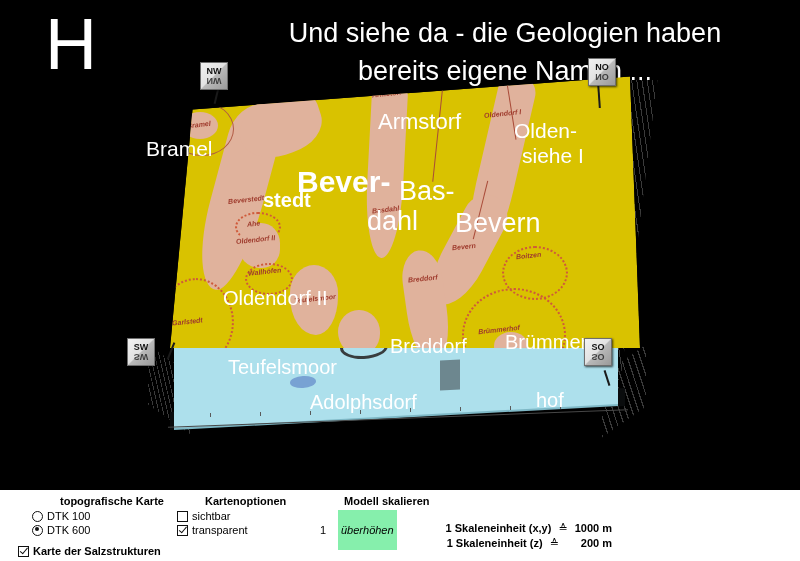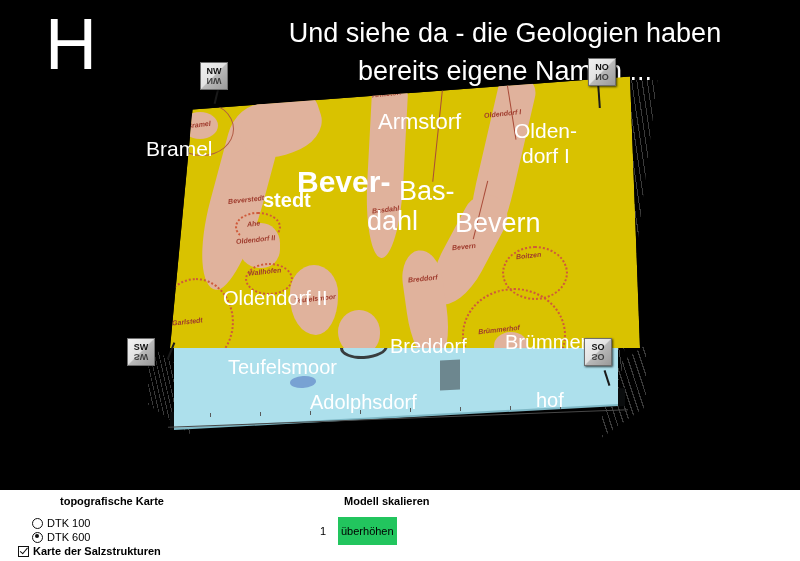--- a/index.html
+++ b/index.html
@@ -95,41 +95,41 @@
   }
   .axis-line{position:absolute;background:#474747;height:1px;}
   .tick{position:absolute;background:#5a5a5a;width:1px;height:4px;}
 
   
   #panel{
     position:absolute;left:0;top:490px;width:800px;height:71px;background:#fff;
     font-family:"Liberation Sans",sans-serif;color:#000;
   }
   .grp{position:absolute;}
-  .grp-title{font-size:11px;font-weight:700;margin-bottom:10px;padding-left:28px;}
+  .grp-title{font-size:11px;font-weight:700;margin-bottom:3px;padding-left:28px;}
   .opt{display:flex;align-items:center;font-size:11px;margin-top:2px;white-space:nowrap;}
   .radio{
     width:9px;height:9px;border:1.4px solid #111;border-radius:50%;
     margin-right:4px;flex:0 0 auto;position:relative;background:#fff;
   }
   .radio.on::after{
     content:"";position:absolute;left:1.8px;top:1.8px;width:4px;height:4px;
     background:#111;border-radius:50%;
   }
   .chk{
     width:9px;height:9px;border:1.3px solid #111;margin-right:4px;flex:0 0 auto;
     position:relative;background:#fff;
   }
   .chk.on::after{
     content:"";position:absolute;left:2.6px;top:-0.6px;width:3px;height:6.5px;
     border-right:1.4px solid #111;border-bottom:1.4px solid #111;
     transform:rotate(40deg);
   }
   .bold{font-weight:700;}
-  .hl{background:#22c55e;padding:8px 3px;}
+  .hl{background:#86efac;padding:14px 3px;font-style:italic;}
   .scalerow{font-size:11px;font-weight:700;text-align:right;white-space:nowrap;line-height:15px;}
 </style>
 </head>
 <body>
 
 <div id="app">
 
   <div id="viewport">
 
     <div id="big-letter">H</div>
@@ -210,21 +210,21 @@
         <div class="cap" style="left:144px;top:235px;">Teufelsmoor</div>
         <div class="cap" style="left:258px;top:215px;">Breddorf</div>
         <div class="cap" style="left:366px;top:192px;">Boitzen</div>
         <div class="cap" style="left:328px;top:266px;">Brümmerhof</div>
         <div class="cap" style="left:188px;top:292px;">Adolphsdorf</div>
       </div>
 
       <div class="lbl" style="left:-4px;top:78px;font-size:21px;">Bramel</div>
       <div class="lbl" style="left:228px;top:51px;font-size:22px;">Armstorf</div>
       <div class="lbl" style="left:364px;top:60px;font-size:21px;">Olden-</div>
-      <div class="lbl" style="left:372px;top:85px;font-size:21px;">dorf I</div>
+      <div class="lbl" style="left:372px;top:85px;font-size:21px;">siehe I</div>
       <div class="lbl" style="left:107px;top:107px;font-size:30px;font-weight:700;margin-left:40px;">Bever-</div>
       <div class="lbl" style="left:113px;top:130px;font-size:20px;font-weight:700;">stedt</div>
       <div class="lbl" style="left:217px;top:118px;font-size:27px;margin-left:32px;">Bas-</div>
       <div class="lbl" style="left:217px;top:148px;font-size:27px;">dahl</div>
       <div class="lbl" style="left:305px;top:150px;font-size:27px;">Bevern</div>
       <div class="lbl" style="left:73px;top:228px;font-size:20px;">Oldendorf II</div>
       <div class="lbl" style="left:240px;top:276px;font-size:20px;">Breddorf</div>
       <div class="lbl" style="left:355px;top:272px;font-size:20px;">Brümmer-</div>
       <div class="lbl" style="left:386px;top:330px;font-size:20px;">hof</div>
       <div class="lbl" style="left:78px;top:297px;font-size:20px;">Teufelsmoor</div>
@@ -269,26 +269,47 @@
         <span class="radio on"></span>
         <span>DTK 600</span>
       </div>
     </div>
 
     <div class="opt bold" style="position:absolute;left:18px;top:53px;">
       <span class="chk on"></span>
       <span>Karte der Salzstrukturen</span>
     </div>
 
+    <div class="grp" style="left:177px;top:5px;">
+      <div class="grp-title">Kartenoptionen</div>
+      <div class="opt">
+        <span class="chk"></span>
+        <span>sichtbar</span>
+      </div>
+      <div class="opt">
+        <span class="chk on"></span>
+        <span>transparent</span>
+      </div>
+    </div>
 
     <div class="grp" style="left:316px;top:5px;">
       <div class="grp-title">Modell skalieren</div>
       <div class="opt" style="margin-top:3px;">
         <span style="display:inline-block;min-width:14px;text-align:center;">1</span>
         <span class="hl" style="margin-left:8px;">überhöhen</span>
       </div>
     </div>
 
     <div class="grp" style="left:432px;top:31px;width:180px;">
+      <div class="scalerow">
+        <span>1 Skaleneinheit (x,y)</span>
+        <span style="margin:0 4px;font-weight:400;">≙</span>
+        <span>1000 m</span>
+      </div>
+      <div class="scalerow">
+        <span>1 Skaleneinheit (z)</span>
+        <span style="margin:0 4px;font-weight:400;">≙</span>
+        <span style="display:inline-block;min-width:46px;text-align:right;">200 m</span>
+      </div>
     </div>
 
   </div>
 </div>
 
 </body></html>

